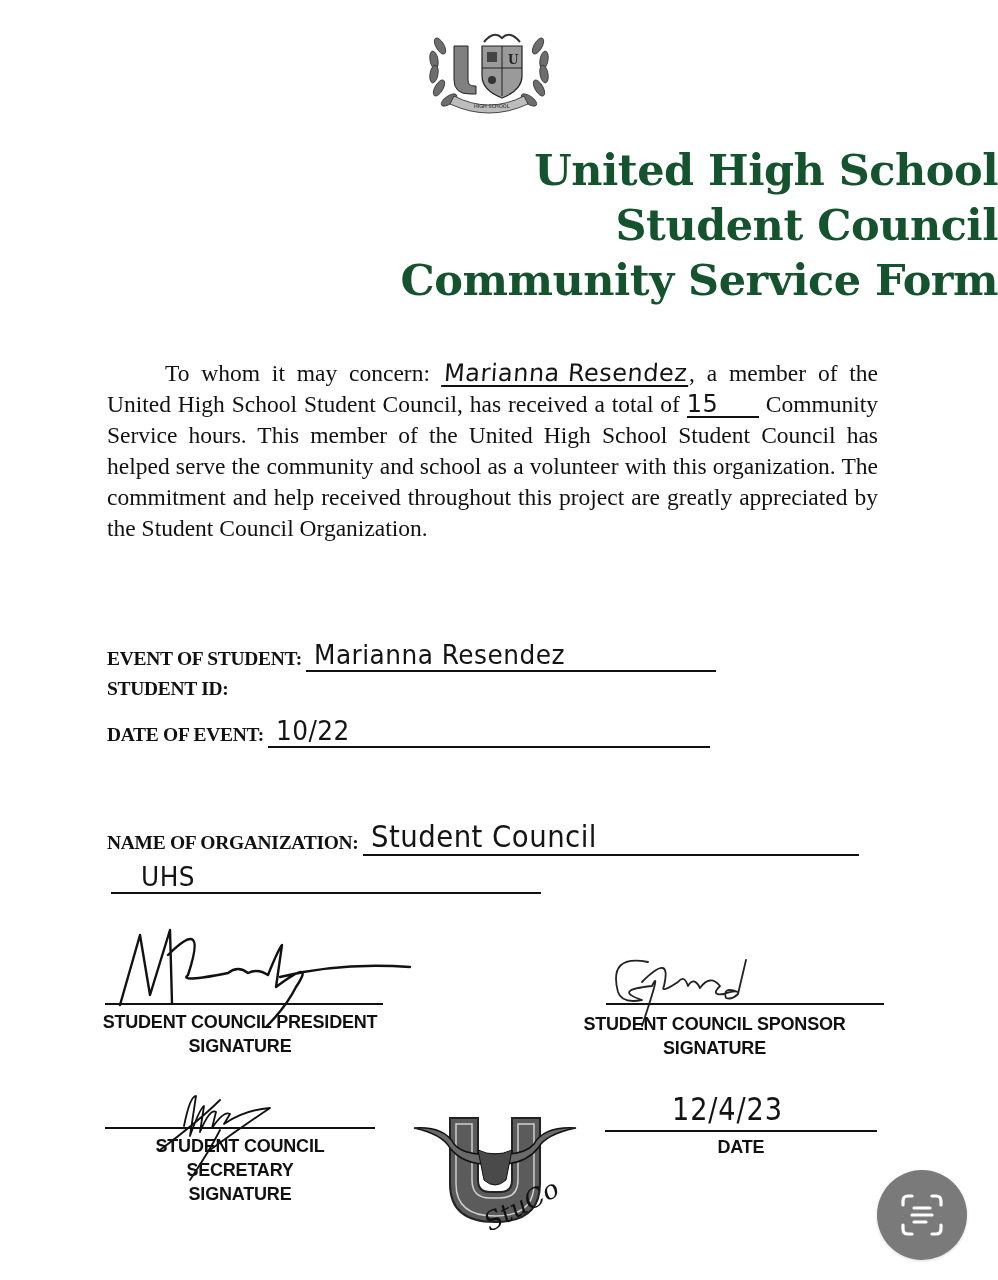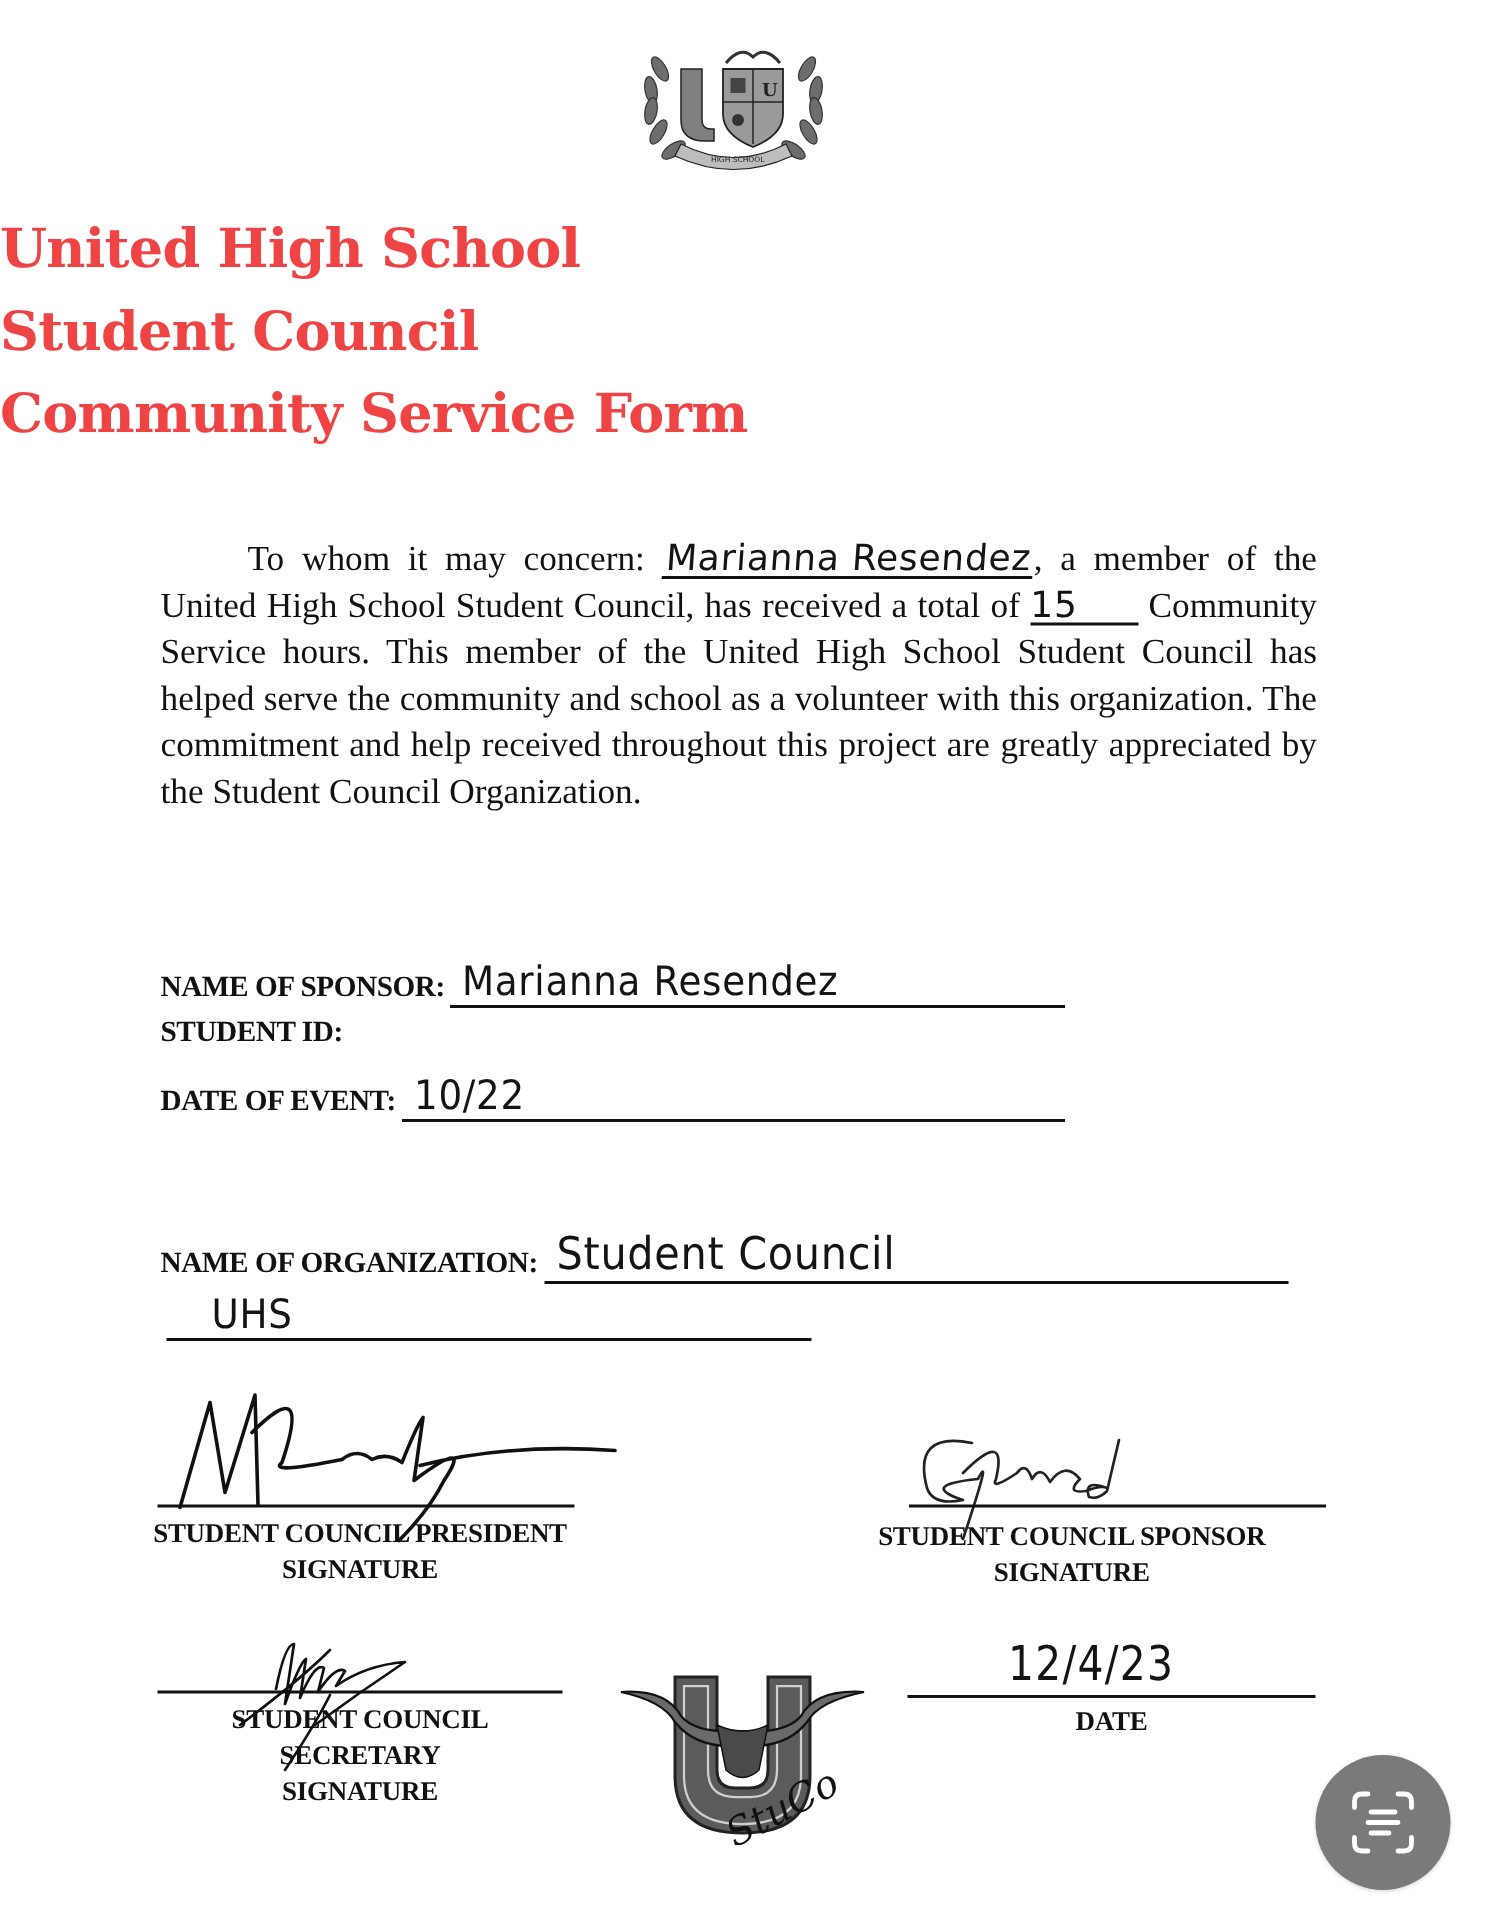--- a/index.html
+++ b/index.html
@@ -8,23 +8,23 @@
       background: #ffffff; color: #111111;
       font-family: "DejaVu Serif", serif;
     }
     .abs { position: absolute; }
 
     
     #crest { left: 424px; top: 16px; width: 130px; height: 104px; }
 
     
     .title-line {
-      position: absolute; left: 0; width: 998px; text-align: left;
-      font-family: "DejaVu Serif", serif; font-weight: bold; font-size: 36px;
-      letter-spacing: -0.5px; color: #ef4444;
+      position: absolute; left: 0; width: 998px; text-align: right;
+      font-family: "DejaVu Serif", serif; font-weight: bold; font-size: 43px;
+      letter-spacing: -0.5px; color: #14532d;
     }
 
     
     #body-para {
       position: absolute; left: 107px; top: 358px; width: 771px;
       font-family: "Liberation Serif", serif; font-size: 23.5px; line-height: 31px;
       text-align: justify; color: #111;
     }
     #body-para .indent { display: inline-block; width: 58px; }
     .hw {
@@ -53,21 +53,21 @@
     .field-value {
       position: absolute; left: 8px; bottom: 0px;
       font-family: "DejaVu Sans", sans-serif; font-size: 27px; font-weight: normal;
       color: #141414; white-space: nowrap; letter-spacing: 0.5px; transform: scaleX(0.92);
       transform-origin: left bottom;
     }
 
     
     .sig-line { position: absolute; height: 0; border-top: 2px solid #111; }
     .sig-caption {
-      position: absolute; font-family: Liberation Serif, serif; font-weight: bold;
+      position: absolute; font-family: Liberation Sans, sans-serif; font-weight: bold;
       font-size: 18px; text-align: center; line-height: 24px; color: #111; letter-spacing: -0.2px;
     }
     .sig-svg { position: absolute; overflow: visible; }
     .date-value {
       position: absolute; font-family: "DejaVu Sans", sans-serif; font-size: 32px;
       color: #141414; letter-spacing: 1px; transform: scaleX(0.85); transform-origin: left bottom;
     }
 
     
     #mascot { left: 410px; top: 1110px; width: 170px; height: 120px; }
@@ -113,21 +113,21 @@
   <text x="50" y="92" font-family="DejaVu Sans, sans-serif" font-size="5" fill="#222">HIGH SCHOOL</text>
 </svg>
 
 <div class="title-line" style="top:145px;">United High School</div>
 <div class="title-line" style="top:200px;">Student Council</div>
 <div class="title-line" style="top:255px;">Community Service Form</div>
 
 <div id="body-para"><span class="indent"></span><span>To whom it may concern: </span><span class="hw hw-inline">Marianna Resendez</span><span>, a member of the United High School Student Council, has received a total of </span><span class="hw hw-hours">15</span><span> Community Service hours. This member of the United High School Student Council has helped serve the community and school as a volunteer with this organization. The commitment and help received throughout this project are greatly appreciated by the Student Council Organization.</span></div>
 
 <div class="field" style="left:107px; top:640px;">
-  <span class="field-label">NAME OF SPONSOR:</span>
+  <span class="field-label">EVENT OF STUDENT:</span>
   <span class="field-line" style="width:410px;">
     <span class="field-value">Marianna Resendez</span>
   </span>
 </div>
 <div class="field" style="left:107px; top:678px;">
   <span class="field-label">STUDENT ID:</span>
 </div>
 <div class="field" style="left:107px; top:716px;align-items:flex-end;">
   <span class="field-label">DATE OF EVENT:</span>
   <span class="field-line" style="width:442px;">

